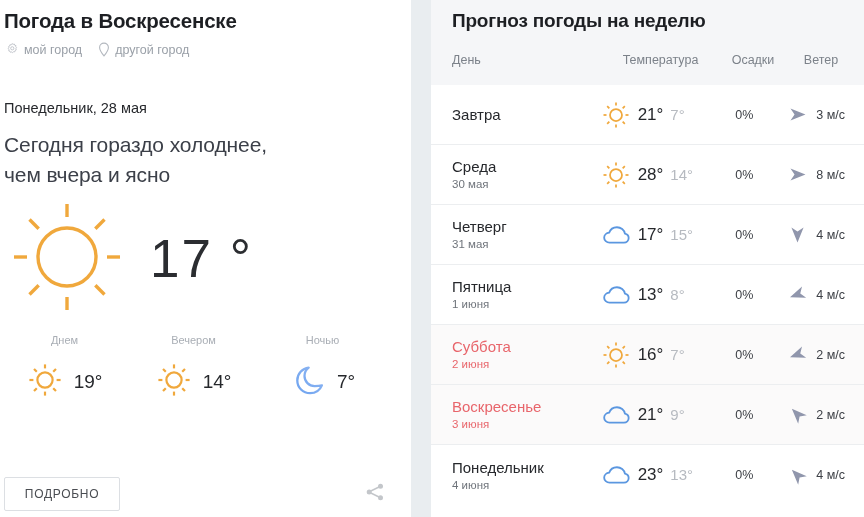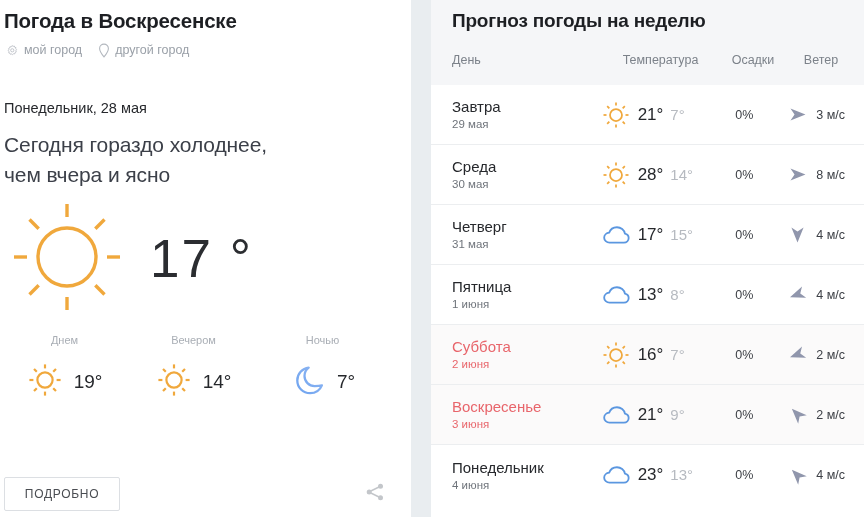--- a/index.html
+++ b/index.html
@@ -42,21 +42,21 @@
   }
   .city-links {
     display: flex;
     align-items: center;
     gap: 16px;
     padding: 6px 0 0 5px;
     height: 20px;
   }
   .city-link {
     display: flex;
-    align-items: flex-end;
+    align-items: flex-start;
     gap: 5px;
     font-size: 12.5px;
     color: #9aa0a8;
     cursor: pointer;
     line-height: 16px;
   }
   .city-link svg { display: block; }
 
   .date-line {
     font-size: 14.5px;
@@ -411,21 +411,20 @@
         <div class="col-temp">Температура</div>
         <div class="col-precip">Осадки</div>
         <div class="col-wind">Ветер</div>
       </div>
     </div>
 
     <div class="forecast-rows" id="forecast-rows">
         <div class="frow">
           <div class="fday">
        <div class="fday-name">Завтра</div>
-       <div class="fday-date">29 мая</div>
      </div>
      <div class="ftemp">
        <span class="ftemp-icon">
               <svg width="32" height="32" viewBox="0 0 36 36">
   <g stroke="#f0a83c" stroke-width="2.1" fill="none" stroke-linecap="butt">
     <circle cx="18" cy="18" r="7.2"></circle>
     <line x1="18" y1="3" x2="18" y2="6.6"></line>
                   <line x1="18" y1="29.4" x2="18" y2="33"></line>
     <line x1="3" y1="18" x2="6.6" y2="18"></line>
                   <line x1="29.4" y1="18" x2="33" y2="18"></line>

